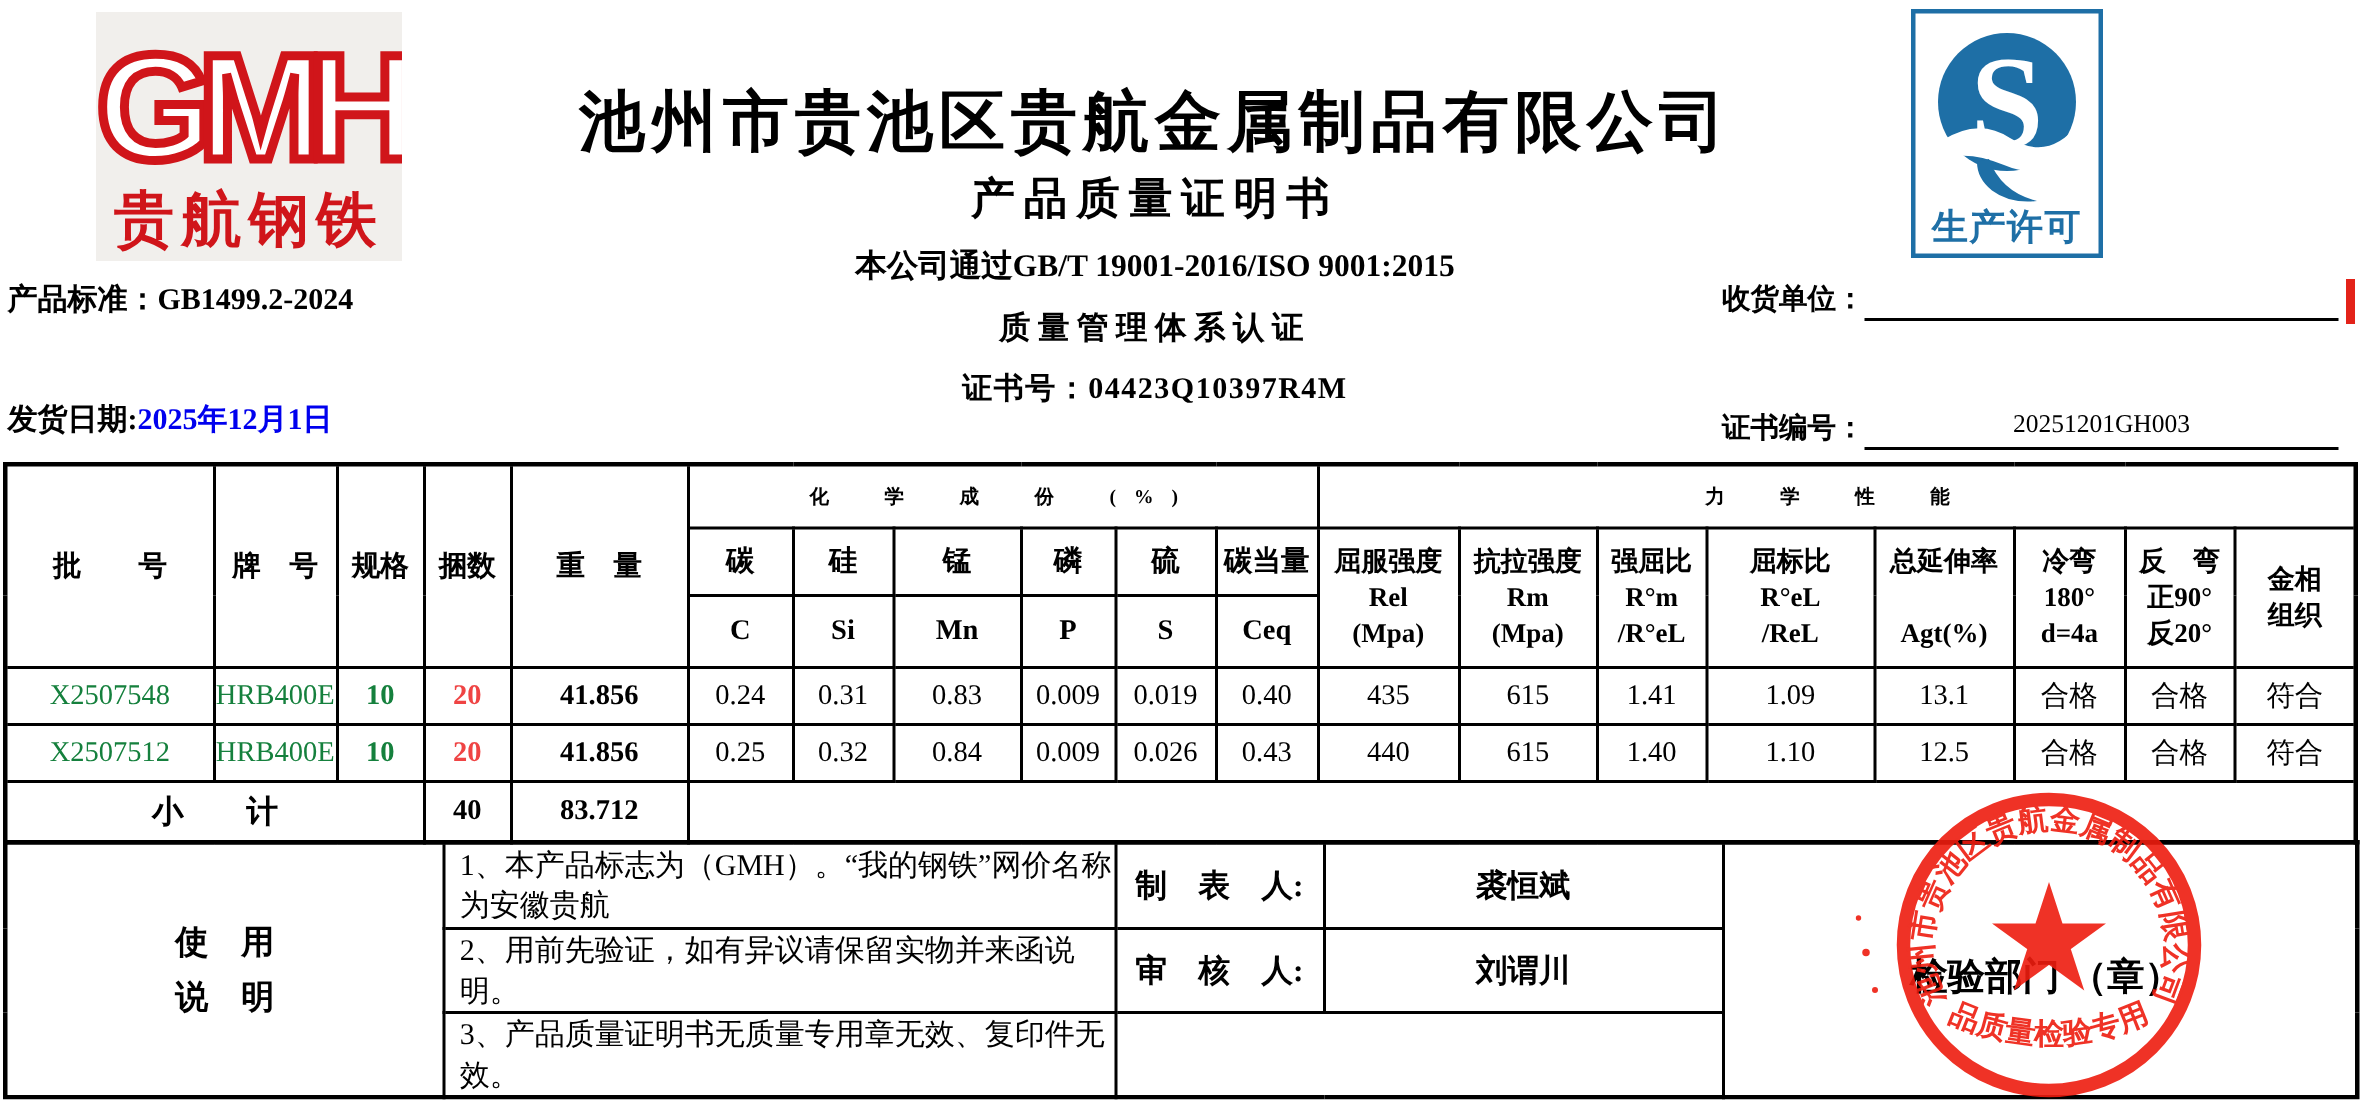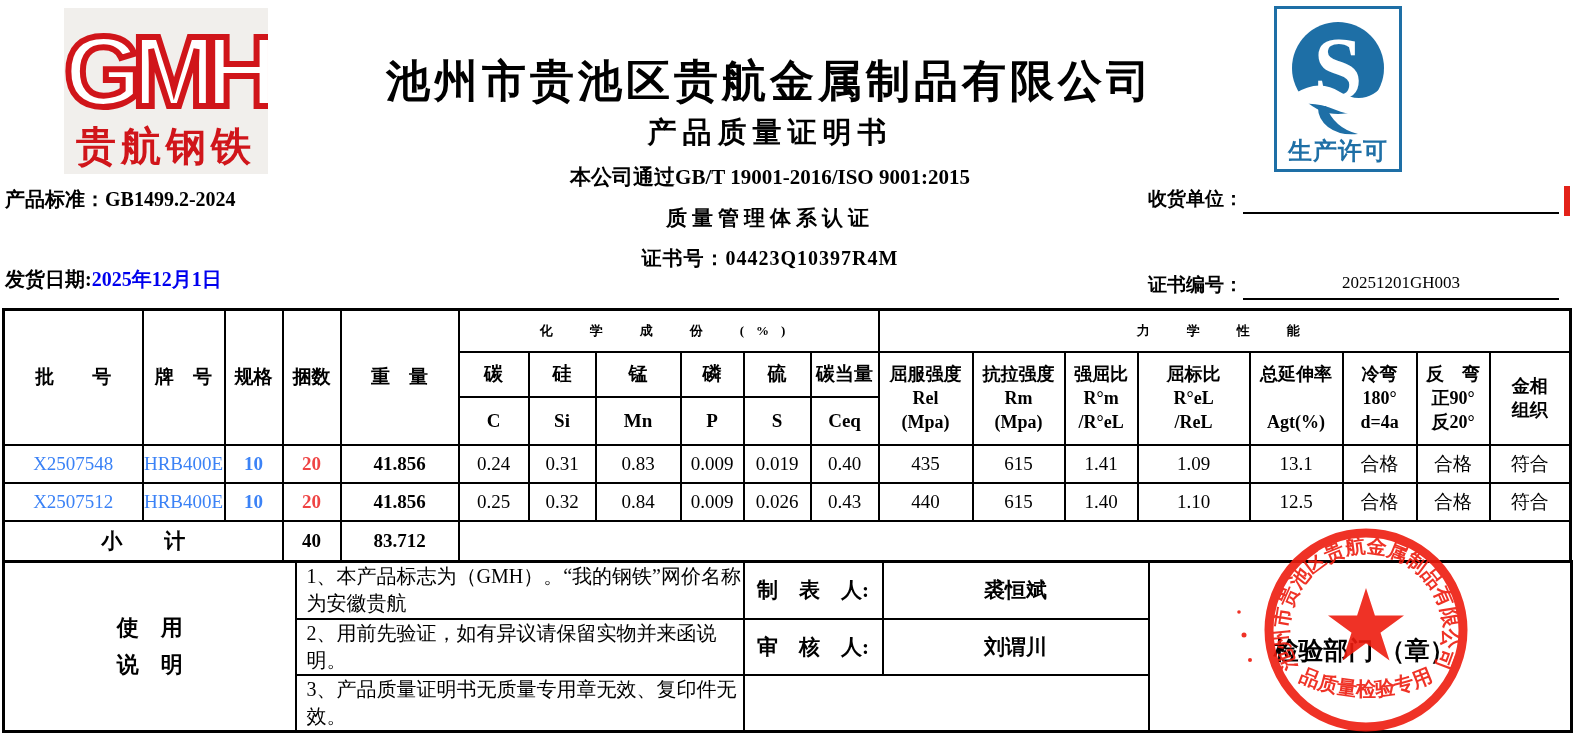--- a/index.html
+++ b/index.html
@@ -40,21 +40,21 @@
   td { border:2px solid #000; text-align:center; vertical-align:middle; overflow:hidden; }
   #main-table { position:absolute; left:2px; top:308px; width:1570px; border:3px solid #000; }
   #foot-table { position:absolute; left:2px; top:560px; width:1570px; border:3px solid #000; border-bottom-width:4px; }
 
   .th-cn   { font-size:19px; font-weight:bold; }
   .th-group{ font-size:13px; font-weight:bold; letter-spacing:12px; }
   .th-sym  { font-size:19px; font-weight:bold; }
   .th-mech { font-size:18px; font-weight:bold; line-height:1.35; }
   .th-mech .ln { display:block; min-height:1.3em; }
   .td-data { font-size:19px; }
-  .td-red  { color:#3b82f6;text-align:center; }
+  .td-red  { color:#15803d;text-align:center; }
   .td-blue { color:#ef4444; }
   .td-bold { font-weight:bold; }
 
   .note-cell { text-align:left; font-size:20px; padding-left:10px; }
   .usage-cell { font-size:22px; font-weight:bold; line-height:1.7; }
   .sign-label { font-size:21px; font-weight:bold; }
   .sign-name  { font-size:21px; font-weight:bold; }
   .stamp-zone { border-left:2px solid #000; }
 
   

